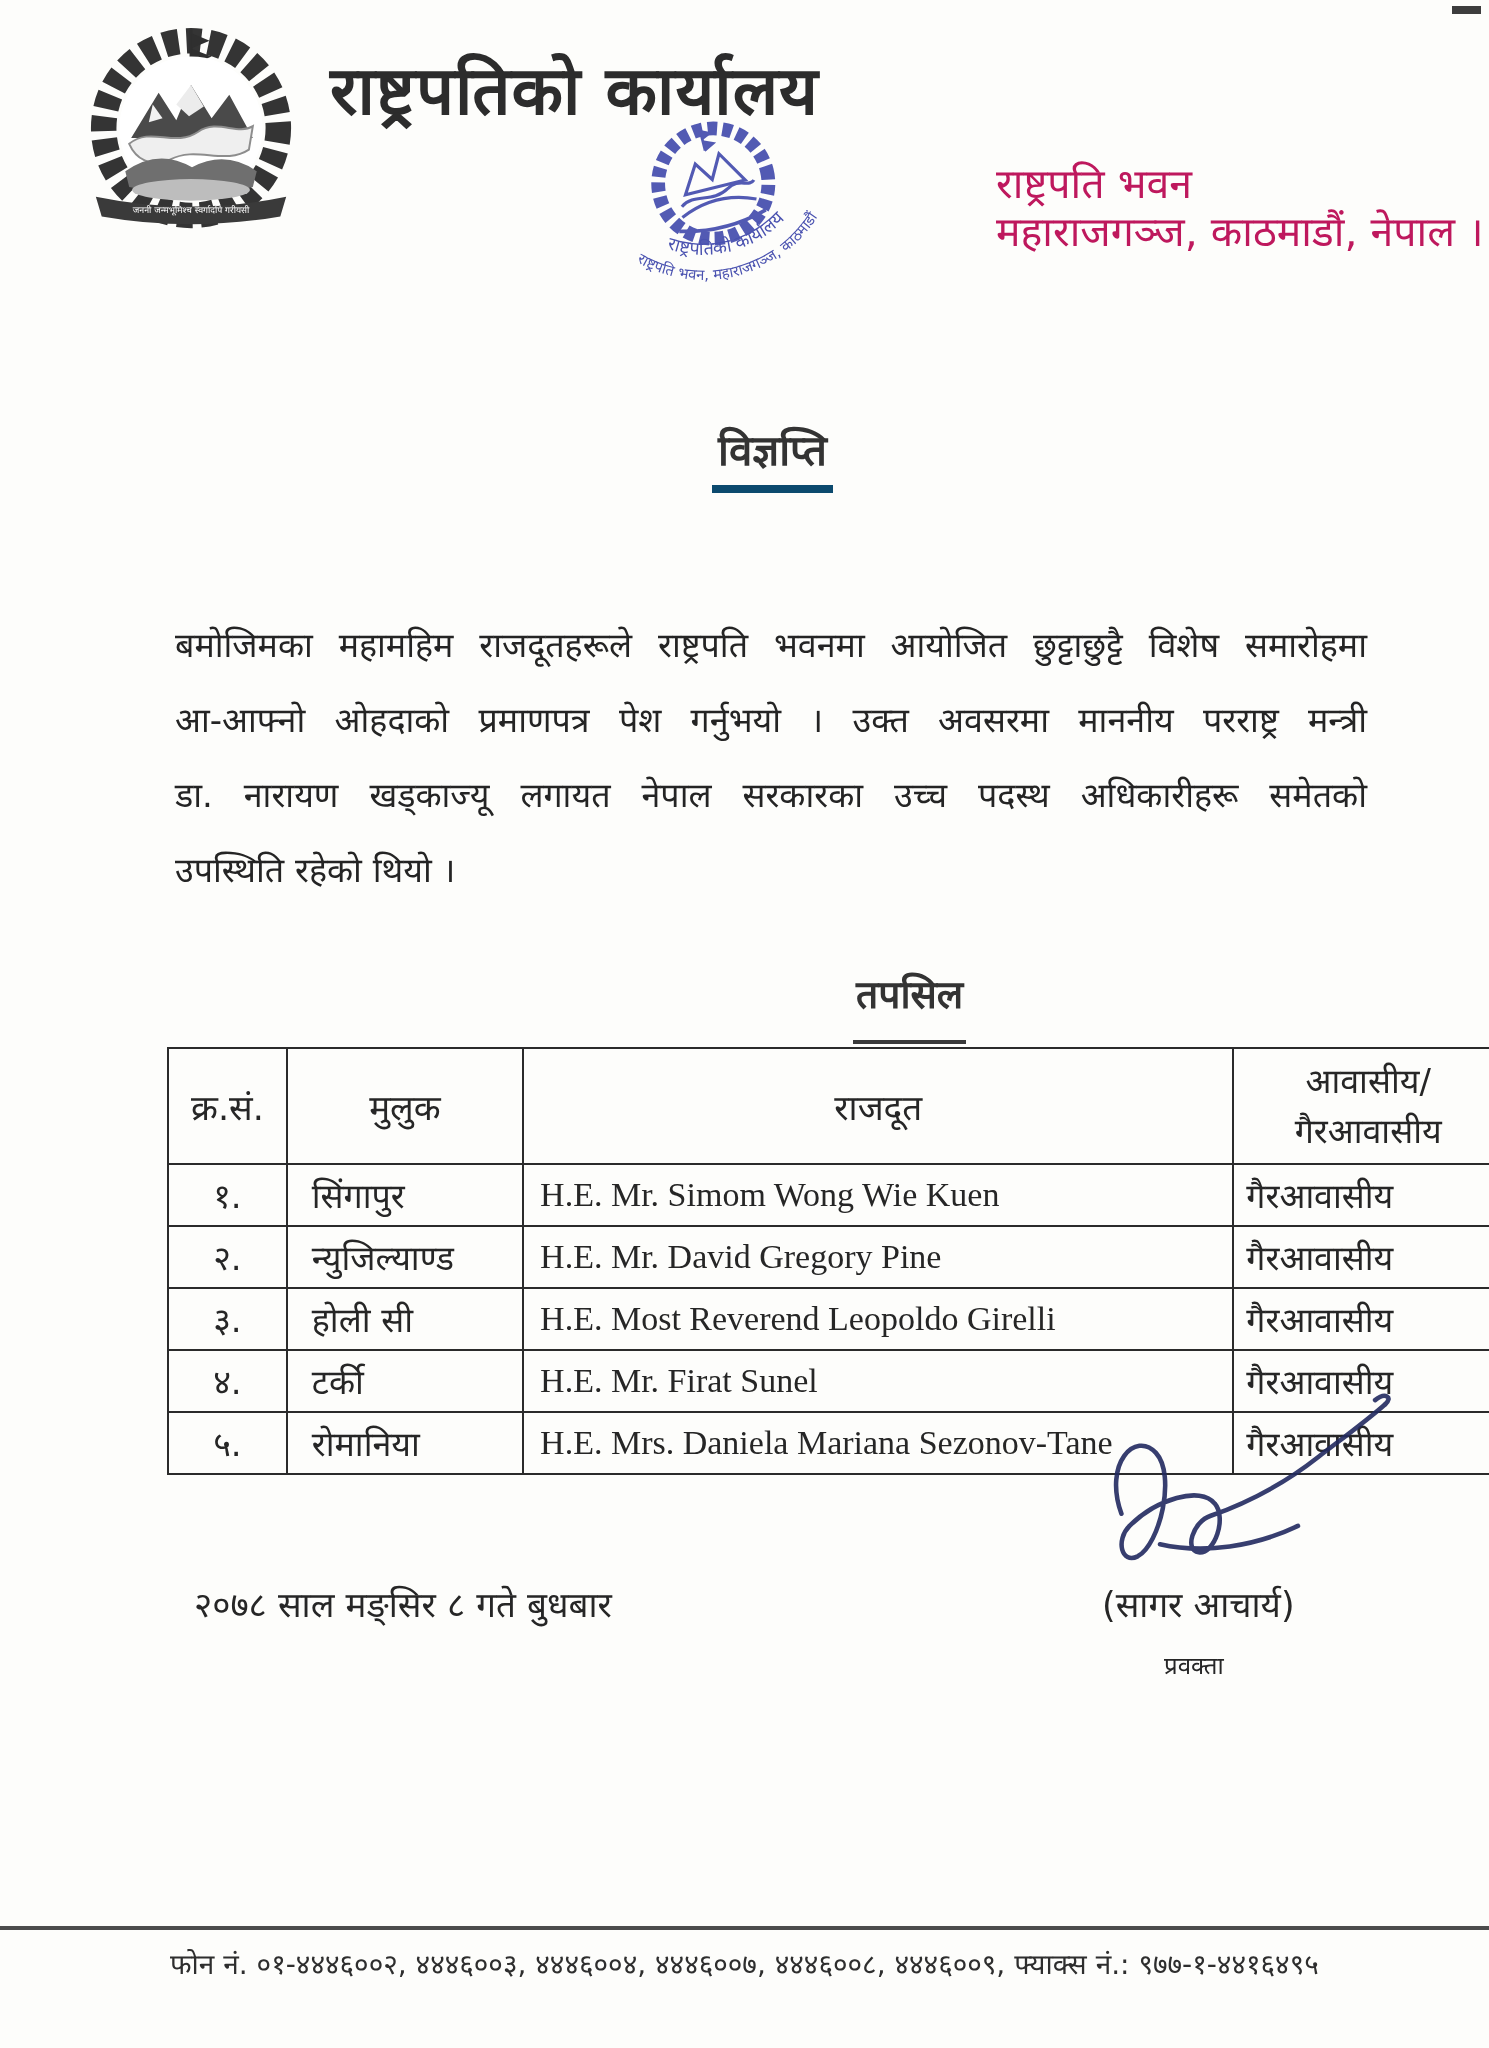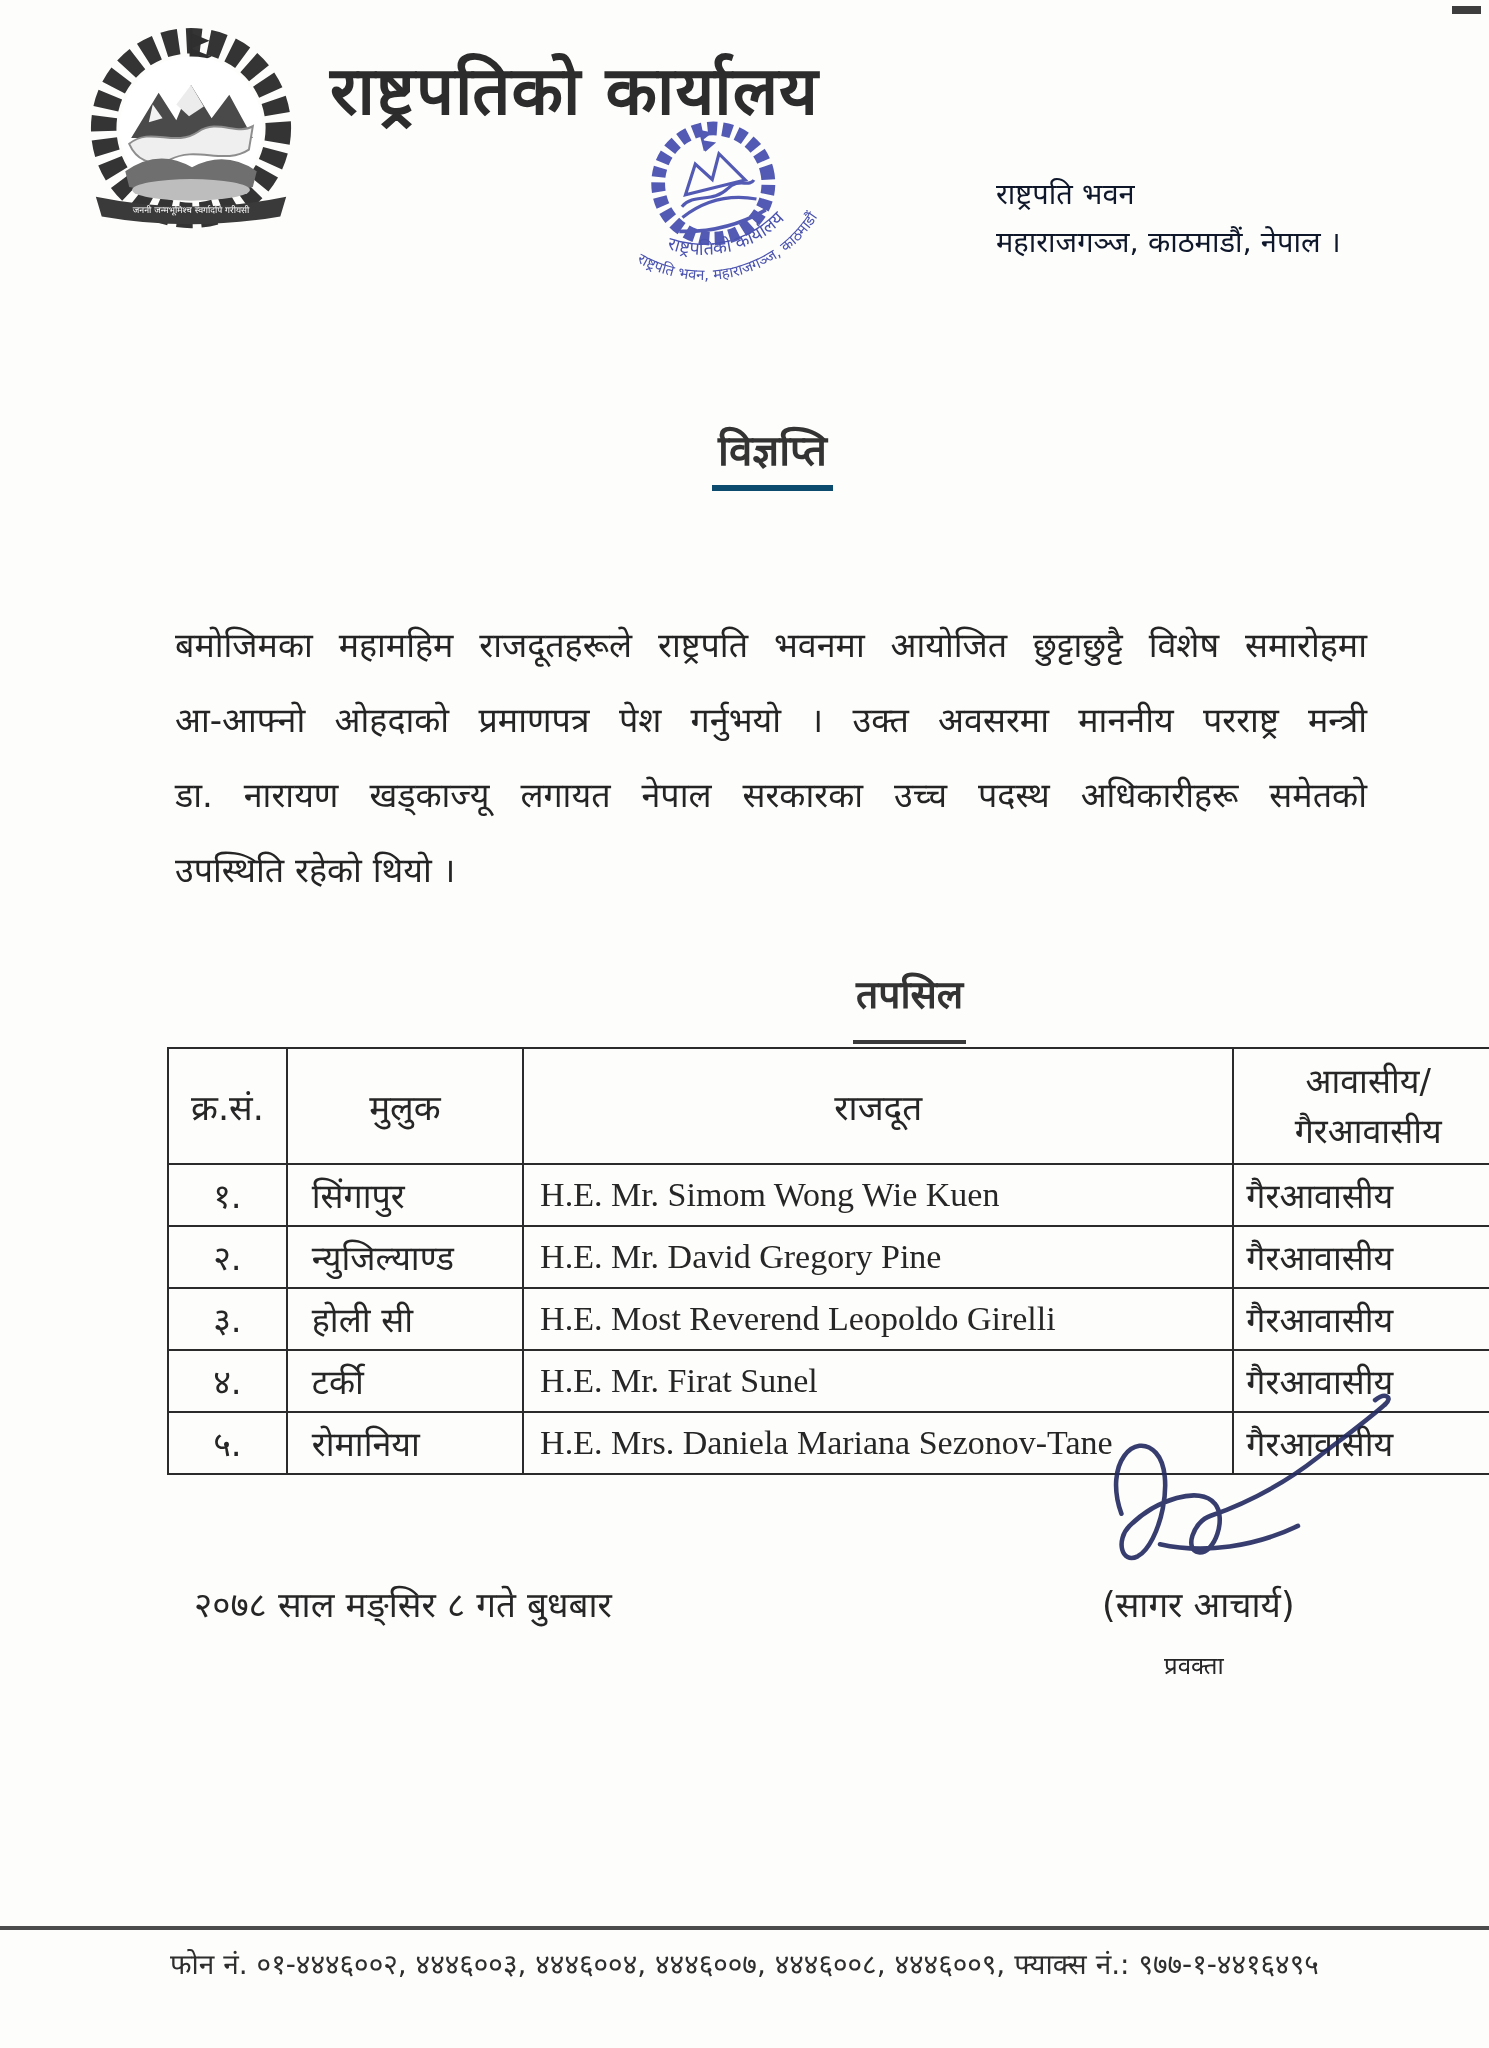--- a/index.html
+++ b/index.html
@@ -12,27 +12,27 @@
   .corner-dash{position:absolute;left:1452px;top:6px;width:29px;height:8px;background:#3d3d3d;}
 
   
   .emblem{position:absolute;left:74px;top:28px;width:236px;height:208px;}
   .office-title{
     position:absolute;left:330px;top:42px;margin:0;
     font-size:67px;font-weight:bold;letter-spacing:1px;color:#2c2c2c;white-space:nowrap;
   }
   .stamp{position:absolute;left:612px;top:100px;width:212px;height:205px;
          transform:rotate(-14deg);opacity:.93;mix-blend-mode:multiply;}
-  .address{position:absolute;left:996px;top:170px;font-size:29px;line-height:48px;color:#0f172a;white-space:nowrap;}
+  .address{position:absolute;left:996px;top:160px;font-size:41px;line-height:48px;color:#be185d;white-space:nowrap;}
 
   
   .notice-title{
     position:absolute;left:712px;top:420px;display:inline-block;
     font-size:42px;font-weight:bold;color:#333;
-    border-bottom:6px solid #0c4a6e;padding:0 6px 8px 6px;white-space:nowrap;
+    border-bottom:8px solid #0c4a6e;padding:0 6px 8px 6px;white-space:nowrap;
   }
 
   
   .body-text{position:absolute;left:175px;top:608px;width:1192px;font-size:34px;color:#242424;}
   .body-line{height:75px;line-height:75px;text-align:justify;text-align-last:justify;}
   .body-line.last{text-align:right;text-align-last:left;}
 
   .table-caption{
     position:absolute;left:853px;top:966px;display:inline-block;
     font-size:39px;font-weight:bold;color:#333;

